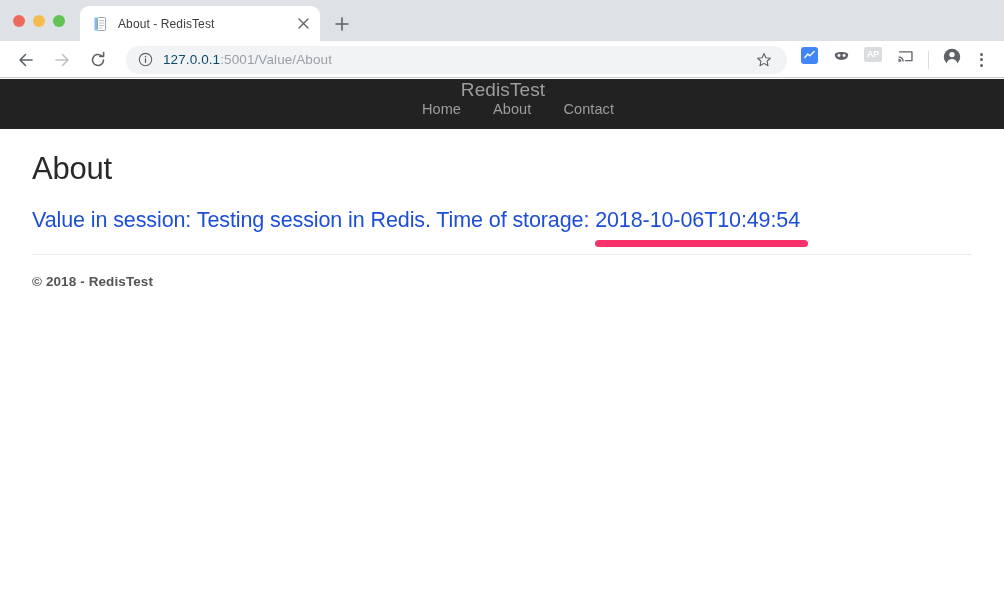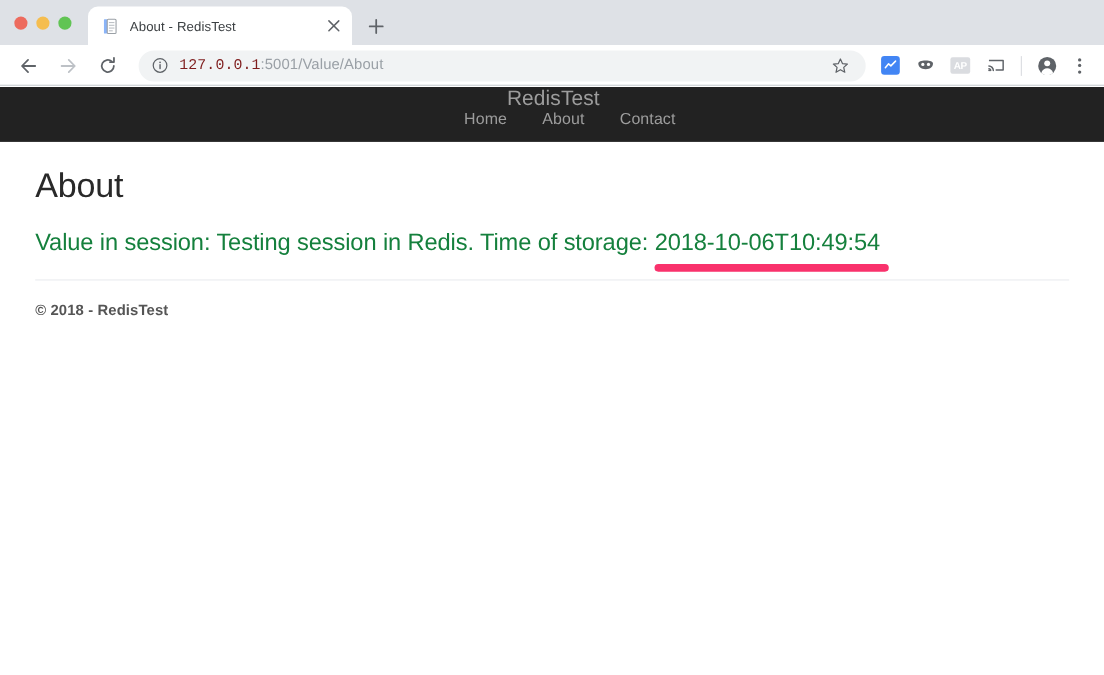--- a/index.html
+++ b/index.html
@@ -112,31 +112,31 @@
     margin-right: 9px;
   }
   .omni-url {
     flex: 1;
     font-size: 13.5px;
     color: #9aa0a6;
     white-space: nowrap;
     overflow: hidden;
     letter-spacing: 0.1px;
   }
-  .omni-url .host { color: #7f1d1d; font-family: Liberation Mono, monospace; }
+  .omni-url .host { color: #0c4a6e; }
   .star-btn {
     width: 26px; height: 26px;
     flex: 0 0 26px;
     display: flex; align-items: center; justify-content: center;
     margin-right: 4px;
   }
   .ext-btn {
     width: 26px; height: 26px;
     flex: 0 0 26px;
-    display: flex; align-items: center; justify-content: center;
+    display: flex; justify-content: center;
     margin: 16px 3px;
   }
   .tb-divider {
     width: 1px; height: 18px;
     background: #dadce0;
     margin: 0 7px;
     flex: 0 0 1px;
   }
   .ext-blue {
     width: 17px; height: 17px;
@@ -200,21 +200,21 @@
   .content { padding: 0 32px; position: relative; }
   .page-title {
     font-size: 31px;
     color: #292929;
     font-weight: normal;
     margin: 22px 0 0 0;
     letter-spacing: -0.2px;
   }
   .session-line {
     font-size: 21.5px;
-    color: #15803d;
+    color: #1d4ed8;
     margin: 21px 0 0 0;
     font-weight: normal;
     letter-spacing: -0.1px;
     white-space: nowrap;
   }
   .hl-wrap { position: relative; display: inline-block; }
   .highlight-bar {
     position: absolute;
     left: 0; right: -8px;
     bottom: -14px;

